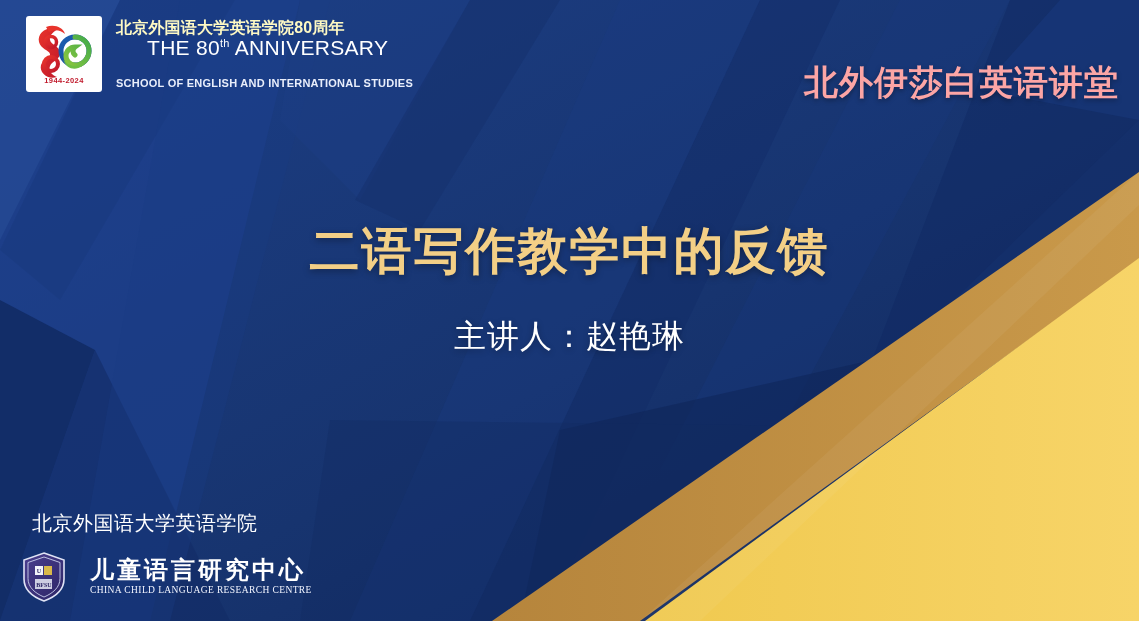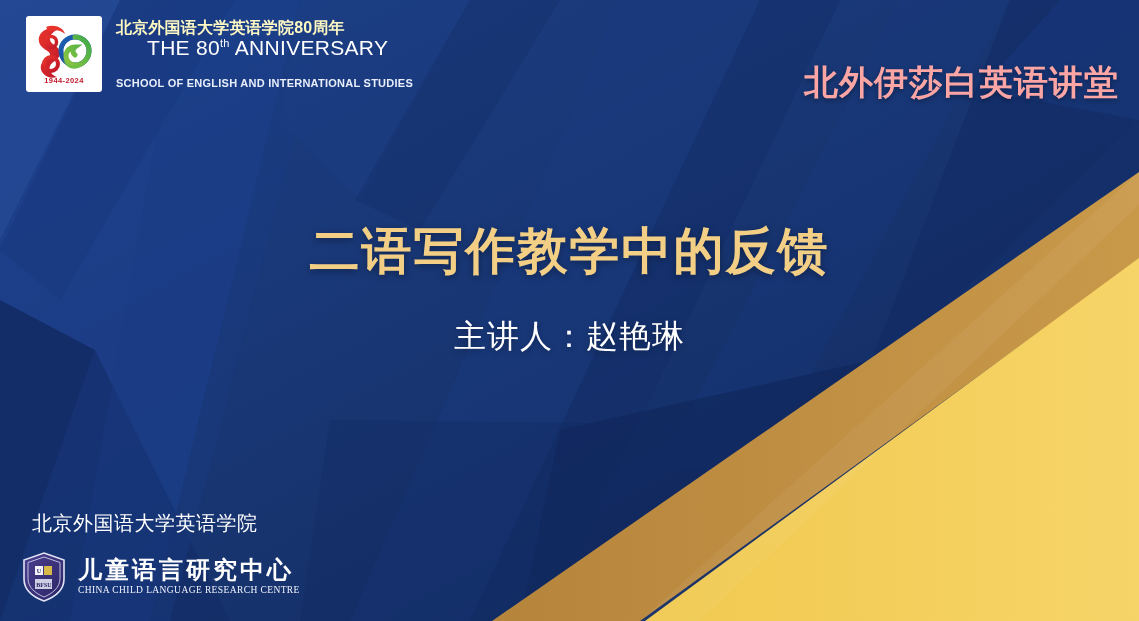--- a/index.html
+++ b/index.html
@@ -83,21 +83,21 @@
   }
 
   
   .footer-school {
     position:absolute; left:32px; top:510px;
     font-size:20px; color:#ffffff; font-weight:400;
     letter-spacing:.5px; white-space:nowrap; z-index:6;
   }
   .footer-centre {
     position:absolute; left:22px; top:552px;
-    display:flex; align-items:center; gap:12px;
+    display:flex; align-items:center; gap:24px;
     z-index:6;
   }
   .crest { width:44px; height:50px; flex:0 0 auto; }
   .centre-text { line-height:1.05; }
   .centre-cn {
     font-size:24px; color:#ffffff; font-weight:700;
     letter-spacing:3px; white-space:nowrap;
     font-family:"Liberation Serif", "DejaVu Serif", serif;
   }
   .centre-en {

